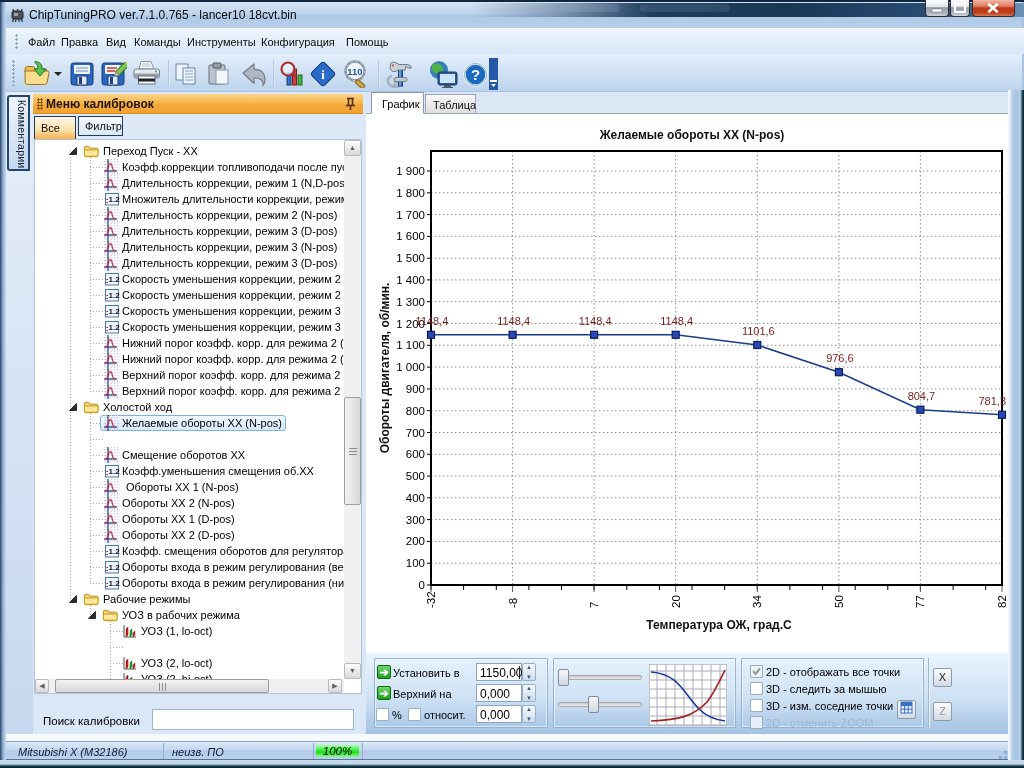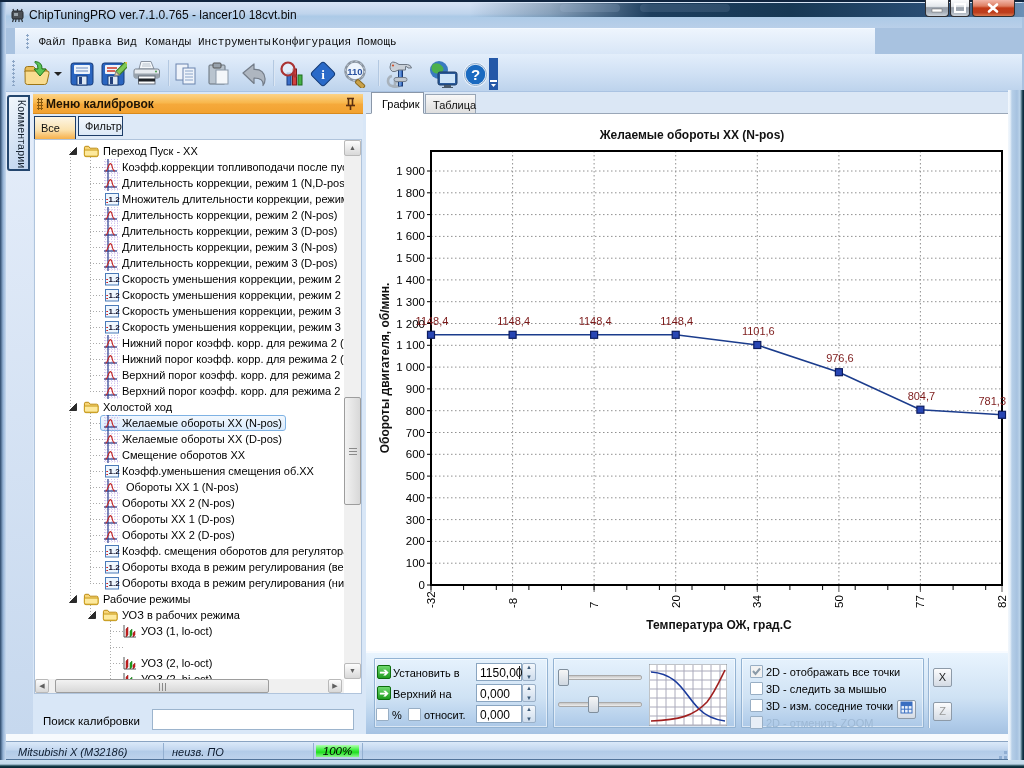--- a/index.html
+++ b/index.html
@@ -18,21 +18,21 @@
 #titledark { left:470px; top:3px; width:554px; height:14px; background:linear-gradient(to right, rgba(32,65,95,0) 0px, rgba(32,65,95,.35) 80px, #1d3e5e 180px, #173854 320px, #2a4e76 470px, #6c90b6 554px); }
 #titletext { left:29px; top:8px; font-size:12px; color:#09090c; white-space:nowrap; }
 #appicon { left:9px; top:7px; }
 
 .capbtn { position:absolute; top:0; height:17px; border:1px solid #2f2f33; border-top:none; }
 #btnmin { left:925px; width:24px; border-radius:0 0 4px 4px; background:linear-gradient(to bottom,#fbfcfd 0%,#e4e8ec 40%,#98a0aa 48%,#a6aeb8 75%,#ccd3db 100%); }
 #btnmax { left:950px; width:20px; border-radius:0 0 4px 4px; background:linear-gradient(to bottom,#fbfcfd 0%,#e4e8ec 40%,#98a0aa 48%,#a6aeb8 75%,#ccd3db 100%); }
 #btnclose { left:972px; width:43px; border-radius:0 0 4px 4px; background:linear-gradient(to bottom,#f2b6a8 0%,#de7e62 38%,#c23a18 50%,#bc3e1e 78%,#d8764d 100%); }
 
 
-#menubar { left:15px; top:28px; width:860px; height:26px; background:linear-gradient(to bottom,#eef5fd,#d8e6f7); border-top:1px solid #f4f9ff;font-family:Liberation Mono, monospace; }
+#menubar { left:4px; top:28px; width:1020px; height:26px; background:linear-gradient(to bottom,#eef5fd,#d8e6f7); border-top:1px solid #f4f9ff; }
 #menubar span { position:absolute; top:7px; color:#0a0a0a; font-size:11px; }
 
 
 #toolbar { left:2px; top:54px; width:1020px; height:38px; background:linear-gradient(to bottom,#e3eefb 0,#cfe0f4 55%,#bdd3ec 100%); border-bottom:1px solid #aac3e2; }
 .tsep { position:absolute; top:6px; width:2px; height:26px; background:linear-gradient(to right,#9fb9d8,#f0f6fd); }
 .grip { position:absolute; width:3px; background-image:radial-gradient(circle at 1.5px 1.5px,#8ca6c6 1px, transparent 1.2px); background-size:3px 4px; }
 
 
 #client { left:6px; top:92px; width:1002px; height:642px; background:#14b8a6;border-radius:20px; }
 
@@ -559,38 +559,20 @@
                 <line x1="1.5" y1="0" x2="1.5" y2="16"></line>
                 <line x1="7.5" y1="0" x2="7.5" y2="16"></line>
                 <line x1="10.5" y1="0" x2="10.5" y2="16"></line>
                 <line x1="13.5" y1="0" x2="13.5" y2="16"></line>
               </g>
               <line x1="4" y1="0" x2="4" y2="16" stroke="#2c3e8e" stroke-width="1.25"></line>
               <line x1="0" y1="12" x2="13" y2="12" stroke="#2c3e8e" stroke-width="1.3"></line>
               <path d="M1.5 12.2 C 3.8 12.2 4.3 4.6 6.5 4.6 C 8.6 4.6 7.9 12.2 10.8 12.1" fill="none" stroke="#c32727" stroke-width="1.15"></path>
             </svg>
             <span class="lbl" style="left:83px">Желаемые обороты ХХ (N-pos)</span>
-          </div>
-<div class="trow" style="left:0;top:291px;width:500px">
-            <svg class="ticon" style="left:65px" width="16" height="16" viewBox="0 0 16 16">
-              <g stroke="#cfc2ee" stroke-width="1" stroke-dasharray="1,1.6">
-                <line x1="0" y1="2.5" x2="16" y2="2.5"></line>
-                <line x1="0" y1="5.5" x2="16" y2="5.5"></line>
-                <line x1="0" y1="8.5" x2="16" y2="8.5"></line>
-                <line x1="0" y1="14.5" x2="16" y2="14.5"></line>
-                <line x1="1.5" y1="0" x2="1.5" y2="16"></line>
-                <line x1="7.5" y1="0" x2="7.5" y2="16"></line>
-                <line x1="10.5" y1="0" x2="10.5" y2="16"></line>
-                <line x1="13.5" y1="0" x2="13.5" y2="16"></line>
-              </g>
-              <line x1="4" y1="0" x2="4" y2="16" stroke="#2c3e8e" stroke-width="1.25"></line>
-              <line x1="0" y1="12" x2="13" y2="12" stroke="#2c3e8e" stroke-width="1.3"></line>
-              <path d="M1.5 12.2 C 3.8 12.2 4.3 4.6 6.5 4.6 C 8.6 4.6 7.9 12.2 10.8 12.1" fill="none" stroke="#c32727" stroke-width="1.15"></path>
-            </svg>
-            <span class="lbl" style="left:83px">Желаемые обороты ХХ (D-pos)</span>
           </div>
 <div class="trow" style="left:0;top:307px;width:500px">
             <svg class="ticon" style="left:65px" width="16" height="16" viewBox="0 0 16 16">
               <g stroke="#cfc2ee" stroke-width="1" stroke-dasharray="1,1.6">
                 <line x1="0" y1="2.5" x2="16" y2="2.5"></line>
                 <line x1="0" y1="5.5" x2="16" y2="5.5"></line>
                 <line x1="0" y1="8.5" x2="16" y2="8.5"></line>
                 <line x1="0" y1="14.5" x2="16" y2="14.5"></line>
                 <line x1="1.5" y1="0" x2="1.5" y2="16"></line>
                 <line x1="7.5" y1="0" x2="7.5" y2="16"></line>

